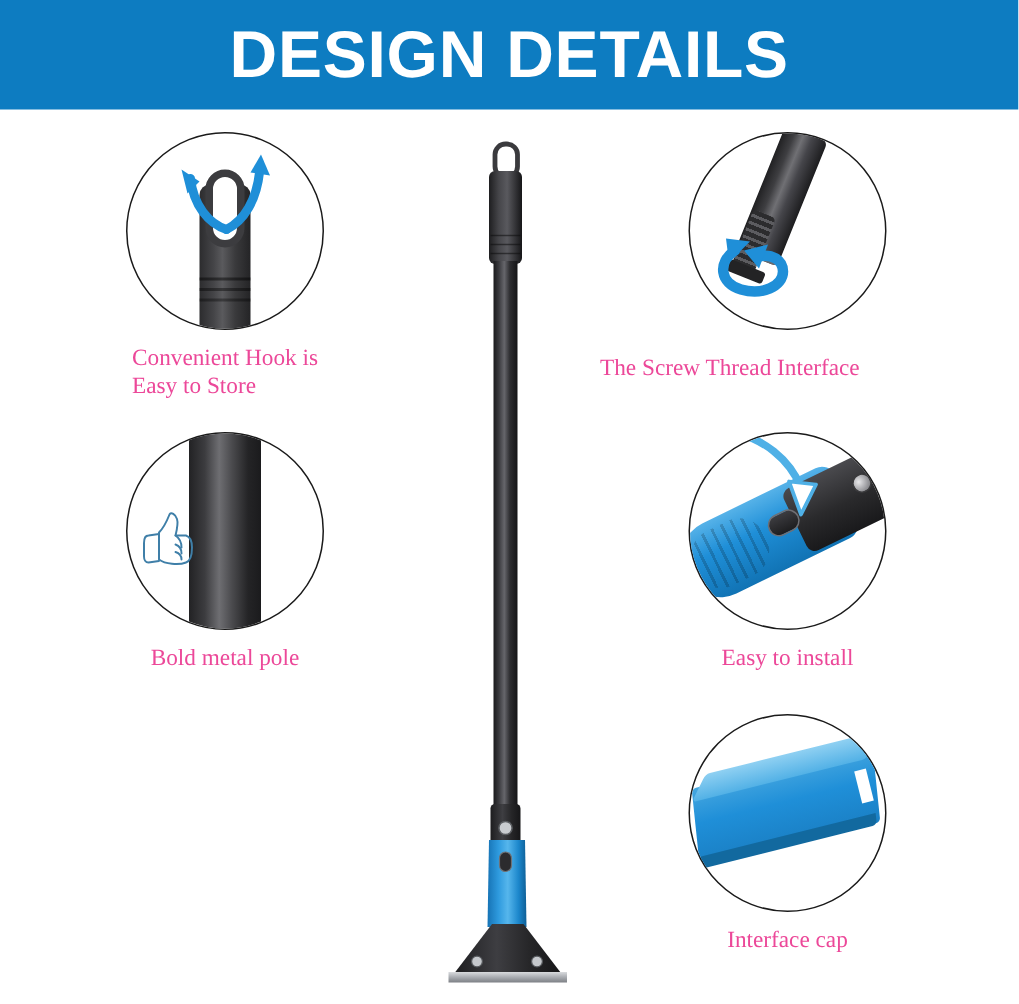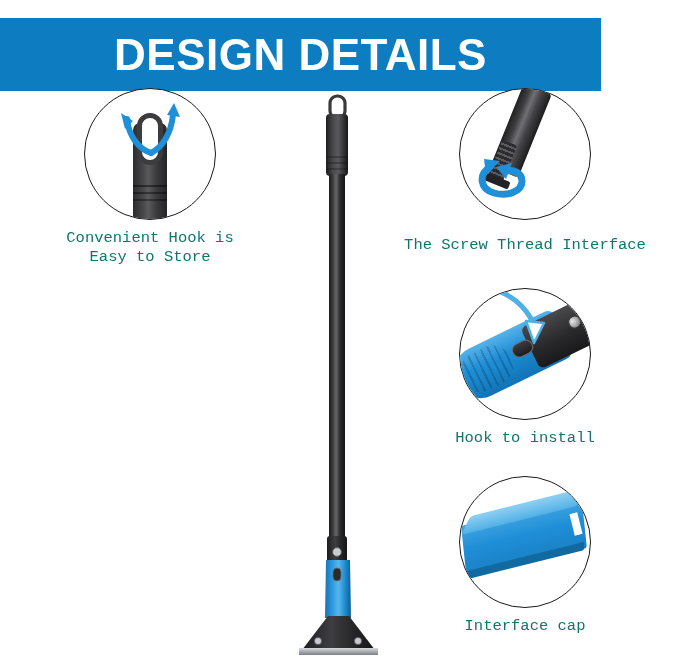--- a/index.html
+++ b/index.html
@@ -11,23 +11,23 @@
   }
   #page {
     position:relative;
     width:679px; height:669px;
     background:#ffffff;
   }
 
   
   .banner {
     position:absolute; left:0; top:0;
-    width:601px; height:73px;
+    width:679px; height:73px;
     background:#0d7cc1;
-    display:flex; align-items:center; justify-content:center;margin-top:18px;
+    display:flex; align-items:center; justify-content:center;
   }
   .banner-title {
     color:#ffffff;
     font-size:44px;
     font-weight:bold;
     letter-spacing:0.5px;
     line-height:1;
     font-family:"Liberation Sans", sans-serif;
   }
 
@@ -40,26 +40,26 @@
   .circle {
     position:relative;
     width:132px; height:132px;
     border:1.4px solid #1a1a1a;
     border-radius:50%;
     overflow:hidden;
     background:#ffffff;
   }
   .caption {
     margin-top:9px;
-    text-align:center;
-    color:#0f766e;
+    text-align:left;
+    color:#ec4899;
     font-size:15.5px;
     line-height:19px;
     white-space:pre-line;
-    font-family:Liberation Mono, monospace;
+    font-family:Liberation Serif, serif;
   }
   .caption.wide { width:250px;margin-top:16px; }
 
   
   #f-hook   { left:50px;  top:88px; }
   #f-pole   { left:50px;  top:288px; }
   #f-blade  { left:50px;  top:476px; }
   
   #f-screw  { left:425px; top:88px; }
   #f-install{ left:425px; top:288px; }
@@ -229,20 +229,35 @@
         <path d="M42,30 C44,48 54,60 66,64" stroke="#1f8fd8" stroke-width="6" fill="none" stroke-linecap="round"></path>
         <path d="M36,24 L48,32 L40,40 Z" fill="#1f8fd8"></path>
         <path d="M66,64 C78,58 86,44 88,26" stroke="#1f8fd8" stroke-width="6" fill="none" stroke-linecap="round"></path>
         <path d="M82,26 L89,14 L95,28 Z" fill="#1f8fd8"></path>
       </svg>
     </div>
     <div class="caption">Convenient Hook is
 Easy to Store</div>
   </div>
 
+  <div class="feature" id="f-pole">
+    <div class="circle">
+      <div class="pole-shaft"></div>
+      <svg class="thumb-icon" width="48" height="44" viewBox="0 0 48 44">
+        <g fill="none" stroke="#3f7fa8" stroke-width="1.3" stroke-linejoin="round" stroke-linecap="round">
+          <path d="M20,6 C18,11 16,15 13,18 L13,36 C17,39 26,40 31,38 C34,37 35,33 35,28 C35,24 34,21 31,20 L24,20 C25,16 26,12 25,9 C24,6 21,4 20,6 Z"></path>
+          <path d="M13,19 L6,20 C4,20 3,22 3,25 L3,34 C3,36 4,38 6,38 L13,37"></path>
+          <path d="M24,20 C27,22 28,25 28,28"></path>
+          <path d="M24,26 C27,27 28,29 28,32"></path>
+          <path d="M24,31 C27,32 28,34 28,36"></path>
+        </g>
+      </svg>
+    </div>
+    <div class="caption">Bold metal pole</div>
+  </div>
 
 
   <div class="feature" id="f-screw">
     <div class="circle">
       <div class="screw-rod"></div>
       <div class="screw-thread"></div>
       <div class="screw-stub"></div>
       <svg width="132" height="132" style="position:absolute;left:0;top:0">
         <path d="M30,78 C18,86 20,100 34,104 C48,108 62,102 62,92 C62,84 54,80 46,82" stroke="#1f8fd8" stroke-width="7" fill="none" stroke-linecap="round"></path>
         <path d="M24,70 L40,72 L26,86 Z" fill="#1f8fd8"></path>
@@ -259,21 +274,21 @@
         <div class="grip-black">
           <div class="grip-screw"></div>
         </div>
         <div class="grip-button"></div>
       </div>
       <svg class="install-arrow" width="96" height="86" viewBox="0 0 96 86">
         <path d="M10,2 C26,6 44,18 52,38" stroke="#4fb0e6" stroke-width="5" fill="none" stroke-linecap="round"></path>
         <path d="M44,34 L52,56 L62,36 Z" fill="#ffffff" stroke="#4fb0e6" stroke-width="2.5" stroke-linejoin="round"></path>
       </svg>
     </div>
-    <div class="caption">Hook to install</div>
+    <div class="caption">Easy to install</div>
   </div>
 
   <div class="feature" id="f-cap">
     <div class="circle">
       <div class="cap-body"></div>
       <div class="cap-top"></div>
       <div class="cap-edge"></div>
       <div class="cap-notch"></div>
     </div>
     <div class="caption">Interface cap</div>

